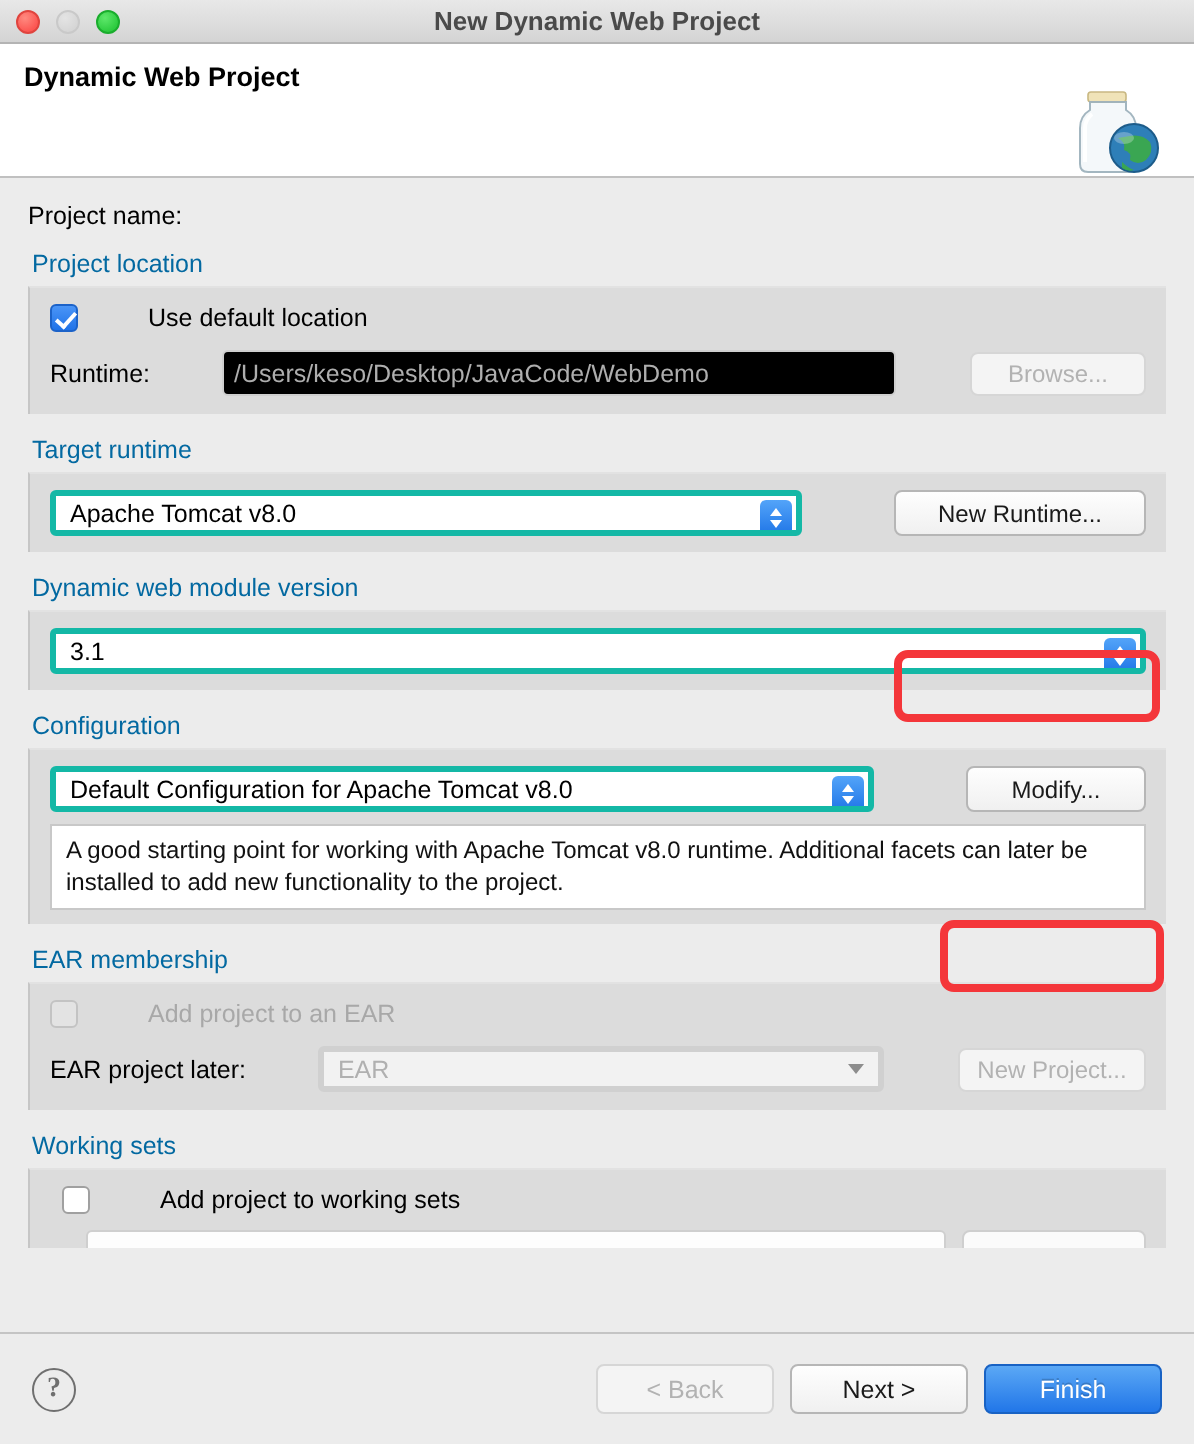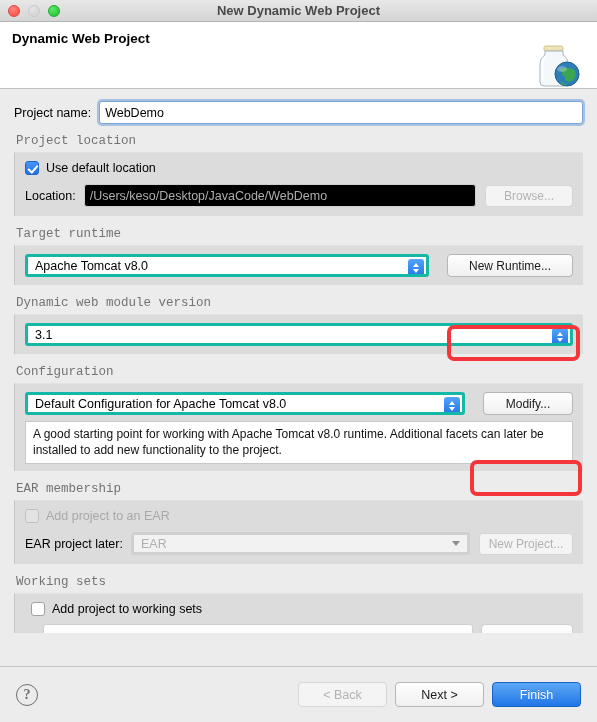--- a/index.html
+++ b/index.html
@@ -51,41 +51,41 @@
   .header-icon { position:absolute; right:12px; top:22px; width:54px; height:46px; }
 
   
   .body {
     flex:1 1 auto;
     padding:12px 14px 0 14px;
     position:relative;
     overflow:hidden;
   }
 
-  .row { display:flex; align-items:center; }
+  .row { display:flex; align-items:center;gap:28px; }
 
   .field-label { font-size:12.5px; color:#000; white-space:nowrap; }
 
   
   .projname-row { margin-bottom:10px; }
   .projname-label { margin-right:8px; }
   .text-input {
     flex:1 1 auto; height:23px;
     border:1px solid #9a9a9a; border-radius:3px;
     background:#fff; font-family:"Liberation Sans", sans-serif;
     font-size:12.5px; padding:0 5px; color:#000;
     outline:none;
   }
   .text-input.focused {
     border:1px solid #7aa7d8;
     box-shadow:0 0 0 2px rgba(110,160,215,0.55);
   }
 
   
-  .group-title { font-size:12.5px; color:#737373; margin:0 0 4px 2px;font-family:Liberation Mono, monospace; }
+  .group-title { font-size:12.5px; color:#0369a1; margin:0 0 4px 2px; }
   .group-box {
     background:#dcdcdc;
     border-left:1px solid #c6c6c6;
     border-top:1px solid #e2e2e2;
     padding:8px 10px 9px 10px;
     margin-bottom:11px;
   }
   .group-box.tight { padding:8px 10px 8px 10px; }
 
   
@@ -236,31 +236,30 @@
         <path d="M30 37 Q33 40 36 41 Q33 42 30 40 Z" fill="#3aa652"></path>
         <ellipse cx="31" cy="25" rx="5" ry="3" fill="#ffffff" opacity="0.28"></ellipse>
       </svg>
     </div>
   </div>
 
   <div class="body">
 
     <div class="row projname-row">
       <span class="field-label projname-label">Project name:</span>
-      <input class="text-input focused" type="text" value="WebDemo" style="">
     </div>
 
     <div class="group-title">Project location</div>
     <div class="group-box">
       <div class="row" style="margin-bottom:9px;">
         <span class="cb checked"></span>
         <span class="cb-label">Use default location</span>
       </div>
       <div class="row">
-        <span class="field-label" style="margin-right:8px;">Location:</span>
+        <span class="field-label" style="margin-right:8px;">Runtime:</span>
         <input class="text-input disabled" type="text" disabled="" value="/Users/keso/Desktop/JavaCode/WebDemo" style="">
         <span class="btn disabled" style="margin-left:9px;width:88px;">Browse...</span>
       </div>
     </div>
 
     <div class="group-title">Target runtime</div>
     <div class="group-box tight">
       <div class="row">
         <div class="combo">
           <span>Apache Tomcat v8.0</span>

